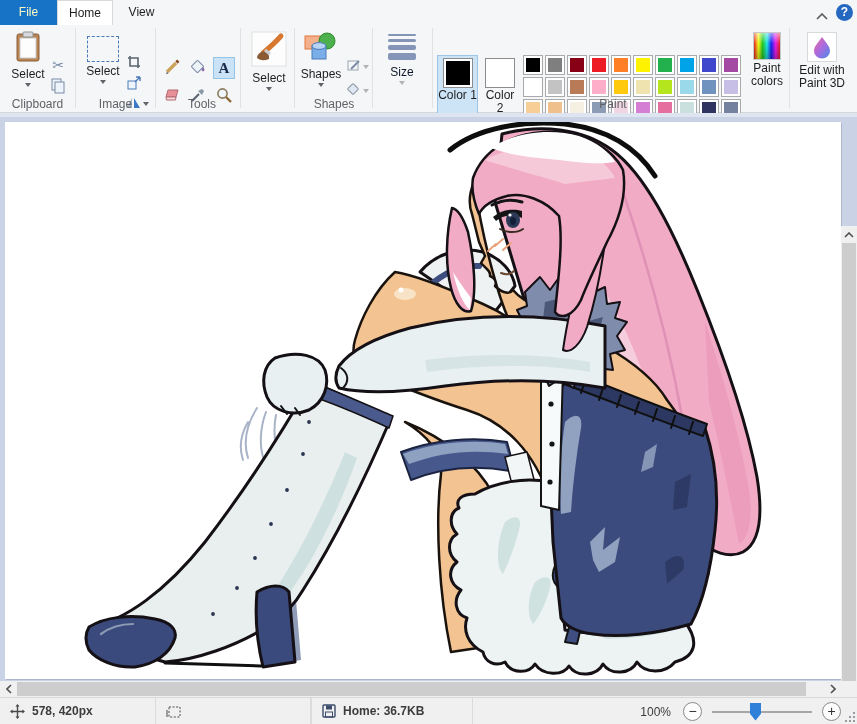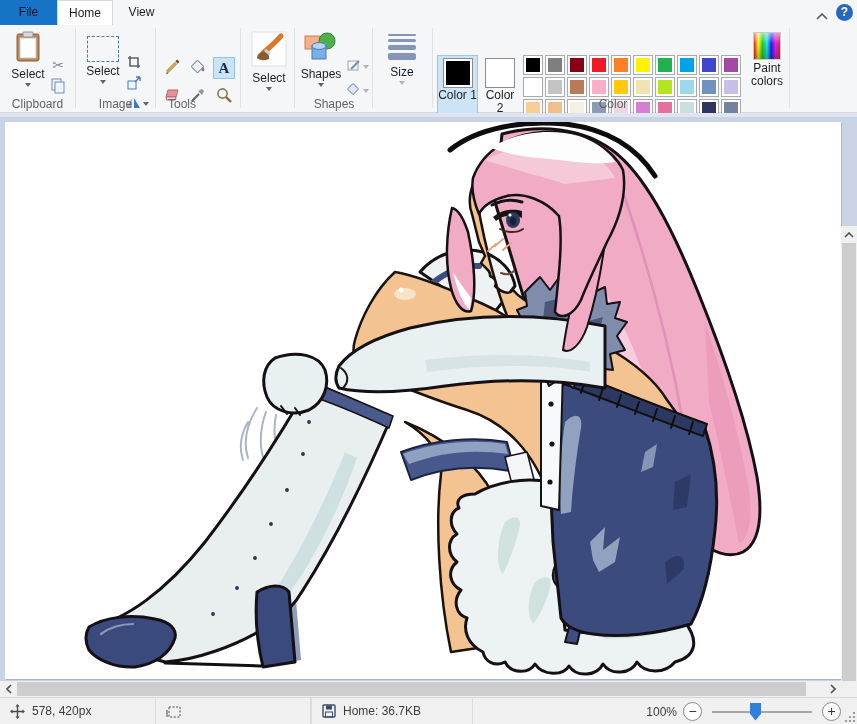--- a/index.html
+++ b/index.html
@@ -1,21 +1,21 @@
 <!DOCTYPE html>
 <html><head>
 <meta charset="utf-8">
 <style>
   html,body{margin:0;padding:0;}
   body{width:857px;height:724px;position:relative;overflow:hidden;
        font-family:"Liberation Sans",sans-serif;font-size:12px;color:#1e1e1e;background:#fff;}
   
   .tabbar{position:absolute;top:0;left:0;width:857px;height:25px;background:#f5f6f7;}
   .tab{position:absolute;top:0;height:25px;line-height:25px;text-align:center;cursor:default;}
-  .tab-file{left:0;width:57px;background:#1773c6;color:#0f172a;}
+  .tab-file{left:0;width:57px;background:#1773c6;color:#fef9c3;}
   .tab-home{left:57px;width:56px;background:#fff;border:1px solid #d8d9da;border-bottom:none;box-sizing:border-box;}
   .tab-view{left:113px;width:57px;}
   .ribbon-min{position:absolute;top:9px;left:816px;}
   .help-circle{position:absolute;top:4px;left:836px;width:17px;height:17px;border-radius:50%;
        background:#2468c0;color:#fff;font-weight:bold;font-size:12px;text-align:center;line-height:17px;}
   
   .ribbon{position:absolute;top:25px;left:0;width:857px;height:88px;background:#f5f6f7;border-bottom:1px solid #d4d6d8;box-sizing:border-box;}
   .rsep{position:absolute;top:3px;bottom:4px;width:1px;background:#e1e2e4;}
   .glabel{position:absolute;bottom:1px;text-align:center;color:#5f6266;font-size:12px;}
   .bigbtn{position:absolute;top:3px;height:82px;text-align:center;cursor:default;}
@@ -43,21 +43,21 @@
   .canvas{position:absolute;left:5px;top:9px;width:836px;height:557px;background:#fff;box-shadow:1px 1px 0 #aab6cc;}
   
   .vscroll{position:absolute;top:113px;right:0;width:16px;height:568px;background:#f0f0f0;}
   .hscroll{position:absolute;left:0;bottom:27px;width:841px;height:16px;background:#f0f0f0;}
   .sb-btn{position:absolute;display:flex;align-items:center;justify-content:center;background:#f0f0f0;}
   .vthumb{position:absolute;left:1px;top:17px;width:14px;height:516px;background:#cdcdcd;}
   .hthumb{position:absolute;top:1px;left:17px;width:789px;height:14px;background:#cdcdcd;}
   .sbcorner{position:absolute;right:0;bottom:27px;width:16px;height:16px;background:#f0f0f0;}
   
   .statusbar{position:absolute;left:0;bottom:0;width:857px;height:27px;background:#f0f0f1;border-top:1px solid #d8d8d8;box-sizing:border-box;display:flex;align-items:center;color:#3c3c3c;}
-  .sbcell{height:27px;display:flex;align-items:center;padding-left:10px;box-sizing:border-box;}
+  .sbcell{height:27px;display:flex;align-items:center;padding-left:10px;box-sizing:border-box;font-weight:bold;}
   .sbcell svg{margin-right:7px;}
   .sbsep{width:1px;height:27px;background:#dcdcdc;}
   .zoomcluster{position:absolute;right:12px;top:0;height:27px;display:flex;align-items:center;}
   .zoombtn{width:19px;height:19px;border:1px solid #8a8a8a;border-radius:50%;background:#fdfdfd;
      text-align:center;line-height:17px;font-size:14px;color:#333;margin:0 4px;box-sizing:border-box;}
   .ztrack{position:relative;width:100px;height:2px;background:#a6a6a6;margin:0 6px;}
   .zthumb{position:absolute;left:38px;top:-8px;width:11px;height:18px;background:#2e80d8;
      clip-path:polygon(0 0,100% 0,100% 62%,50% 100%,0 62%);}
   .grip{position:absolute;right:2px;bottom:2px;width:10px;height:10px;}
   .grip i{position:absolute;width:2px;height:2px;background:#9a9aa0;}
@@ -178,21 +178,21 @@
     </span>
   </div>
   <div class="toolbtn" style="left:213px;top:60px">
     <span>
       <svg width="16" height="16">
         <circle cx="6.5" cy="6.5" r="4.6" fill="#eef6fc" stroke="#8a7a5a" stroke-width="1.6"></circle>
         <path d="M10,10 L15,15" stroke="#8a6a3a" stroke-width="2.4"></path>
       </svg>
     </span>
   </div>
-  <div class="glabel" style="left:140px;width:84px">Tools</div>
+  <div class="glabel" style="left:160px;width:84px">Tools</div>
 
   <div class="bigbtn" style="left:246px;width:46px">
     <div class="ic">
       <svg width="36" height="36">
         <rect x="1" y="1" width="34" height="34" fill="#fdfdfd" stroke="#e0e1e2"></rect>
         <path d="M30,5 C24,12 18,17 12,22" stroke="#d87830" stroke-width="5" fill="none" stroke-linecap="round"></path>
         <path d="M13,20 q6,2 5,8 q-7,3 -12,-1 q0,-5 7,-7" fill="#8a5a34"></path>
         <path d="M14,19 l5,4" stroke="#c8ccd2" stroke-width="3"></path>
       </svg>
     </div>
@@ -339,22 +339,37 @@
         <div style="background: rgb(47, 53, 96);"></div>
       </div>
       <div class="pcell">
         <div style="background: rgb(116, 129, 159);"></div>
       </div>
     </div>
   <div class="bigbtn" style="left:746px;width:42px">
     <div class="editcolors-ic"></div>
     <div style="line-height:13px">Paint colors</div>
   </div>
-  <div class="glabel" style="left:437px;width:352px">Color</div>
-
+  <div class="glabel" style="left:437px;width:352px">Paint</div>
+
+  <div class="bigbtn" style="left:793px;width:58px">
+    <div class="p3d-ic">
+      <svg width="22" height="24">
+        <defs>
+          <linearGradient id="g3d" x1="0" y1="0" x2="1" y2="1">
+            <stop offset="0" stop-color="#f06a9a"></stop>
+              <stop offset="0.5" stop-color="#a86ae0"></stop>
+              <stop offset="1" stop-color="#4a8ae8"></stop>
+          </linearGradient>
+        </defs>
+        <path d="M11,2 C15,8 19,11 19,16 a8,7.4 0 1 1 -16,0 C3,11 7,8 11,2 Z" fill="url(#g3d)"></path>
+      </svg>
+    </div>
+    <div style="line-height:13px">Edit with Paint 3D</div>
+  </div>
 </div>
 
 <div class="workarea">
   <div class="topstrip"></div>
   <div class="canvas">
     <svg viewBox="0 0 836 557" width="836" height="557">
       <g stroke-linejoin="round" stroke-linecap="round">
 
         <g>
           <path d="M246,466 C262,456 282,456 290,466 L296,538 L260,544 C252,518 247,490 246,466 Z" fill="#8e9cb8"></path>
@@ -539,21 +554,21 @@
     <svg width="14" height="14">
       <rect x="1" y="1" width="12" height="12" rx="1" fill="none" stroke="#3c4c6c" stroke-width="1.4"></rect>
       <rect x="4" y="1.5" width="6" height="4" fill="#3c4c6c"></rect>
       <rect x="3.5" y="8" width="7" height="5" fill="none" stroke="#3c4c6c"></rect>
     </svg>
     <span>Home: 36.7KB</span>
   </div>
   <div class="sbsep"></div>
 
   <div class="zoomcluster">
-    <span style="margin-right:2px">100%</span>
+    <span style="margin-right:8px">100%</span>
     <div class="zoombtn">−</div>
     <div class="ztrack">
       <div class="zthumb"></div>
     </div>
     <div class="zoombtn">+</div>
   </div>
 </div>
 <div class="grip">
   <i style="right:0;bottom:0"></i>
     <i style="right:4px;bottom:0"></i>

